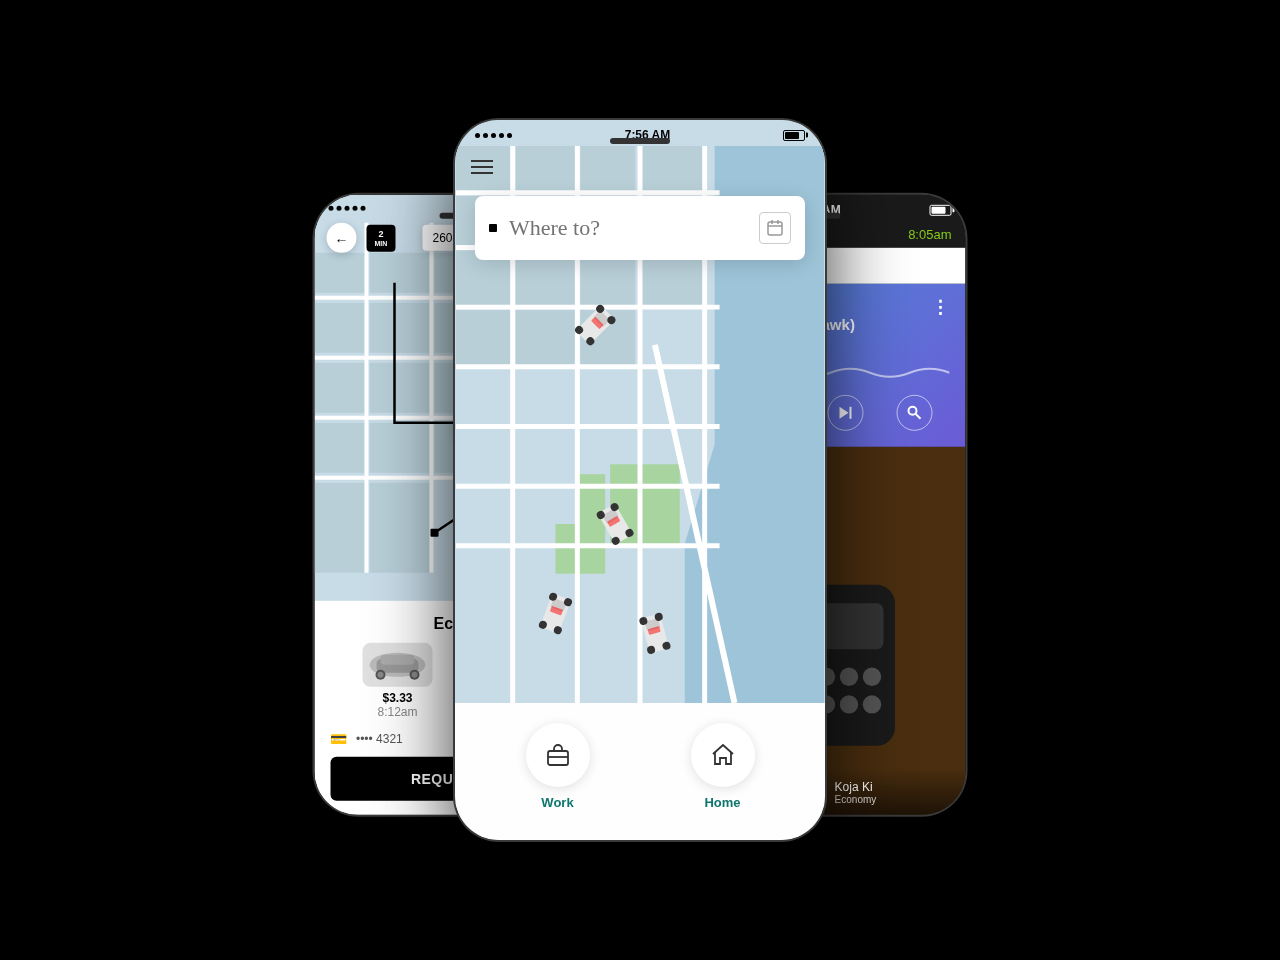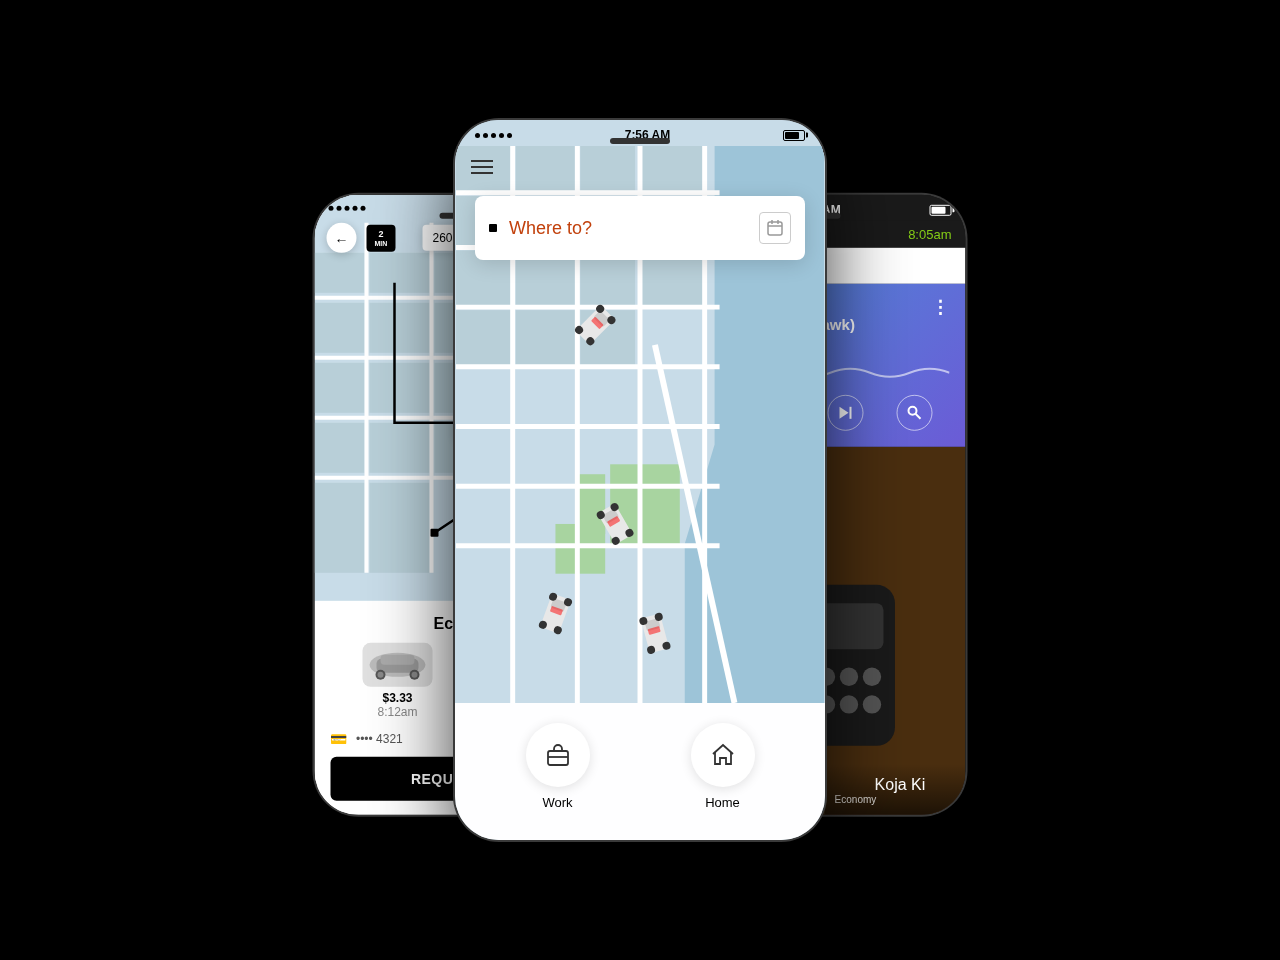--- a/index.html
+++ b/index.html
@@ -200,23 +200,24 @@
       width: 8px;
       height: 8px;
       background: #000;
       border-radius: 1px;
       margin-right: 12px;
       flex-shrink: 0;
     }
 
     .search-text {
       flex: 1;
-      font-size: 18px;
-      color: #c2410c;
+      font-size: 22px;
+      color: #737373;
       font-weight: 300;
+      font-family: Liberation Serif, serif;
     }
 
     .calendar-icon-btn {
       width: 32px;
       height: 32px;
       border: 1.5px solid #ccc;
       border-radius: 4px;
       display: flex;
       align-items: center;
       justify-content: center;
@@ -245,22 +246,22 @@
       background: #fff;
       border-radius: 50%;
       box-shadow: 0 2px 12px rgba(0,0,0,0.12);
       display: flex;
       align-items: center;
       justify-content: center;
     }
 
     .shortcut-label {
       font-size: 13px;
-      color: #000000;
-      font-weight: 400;
+      color: #0f766e;
+      font-weight: 700;
     }
 
     
     .icon-svg {
       width: 26px;
       height: 26px;
     }
 
     
     .left-content {
@@ -576,23 +577,22 @@
       position: absolute;
       bottom: 0;
       left: 0;
       right: 0;
       background: linear-gradient(transparent, rgba(0,0,0,0.6));
       padding: 12px 10px 10px;
     }
 
     .food-text {
       color: #fff;
-      font-size: 16px;
+      font-size: 12px;
       font-weight: 500;
-      margin-left: 40px;
     }
 
     .food-subtext {
       color: rgba(255,255,255,0.8);
       font-size: 10px;
     }
 
     .map-block {
       fill: #b8cfd8;
     }

